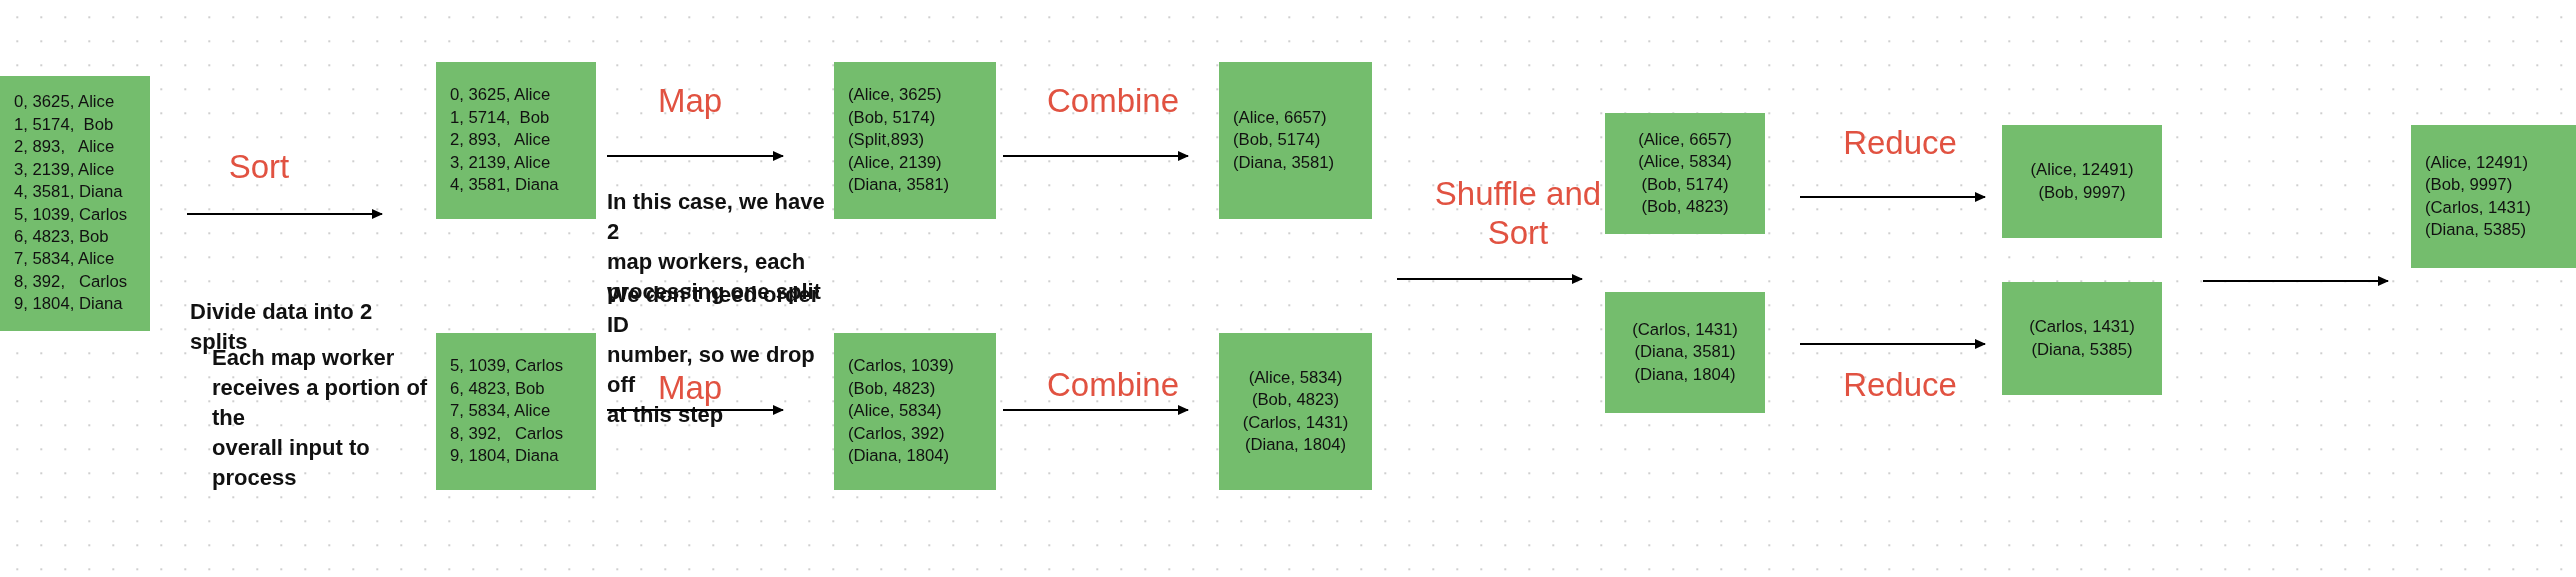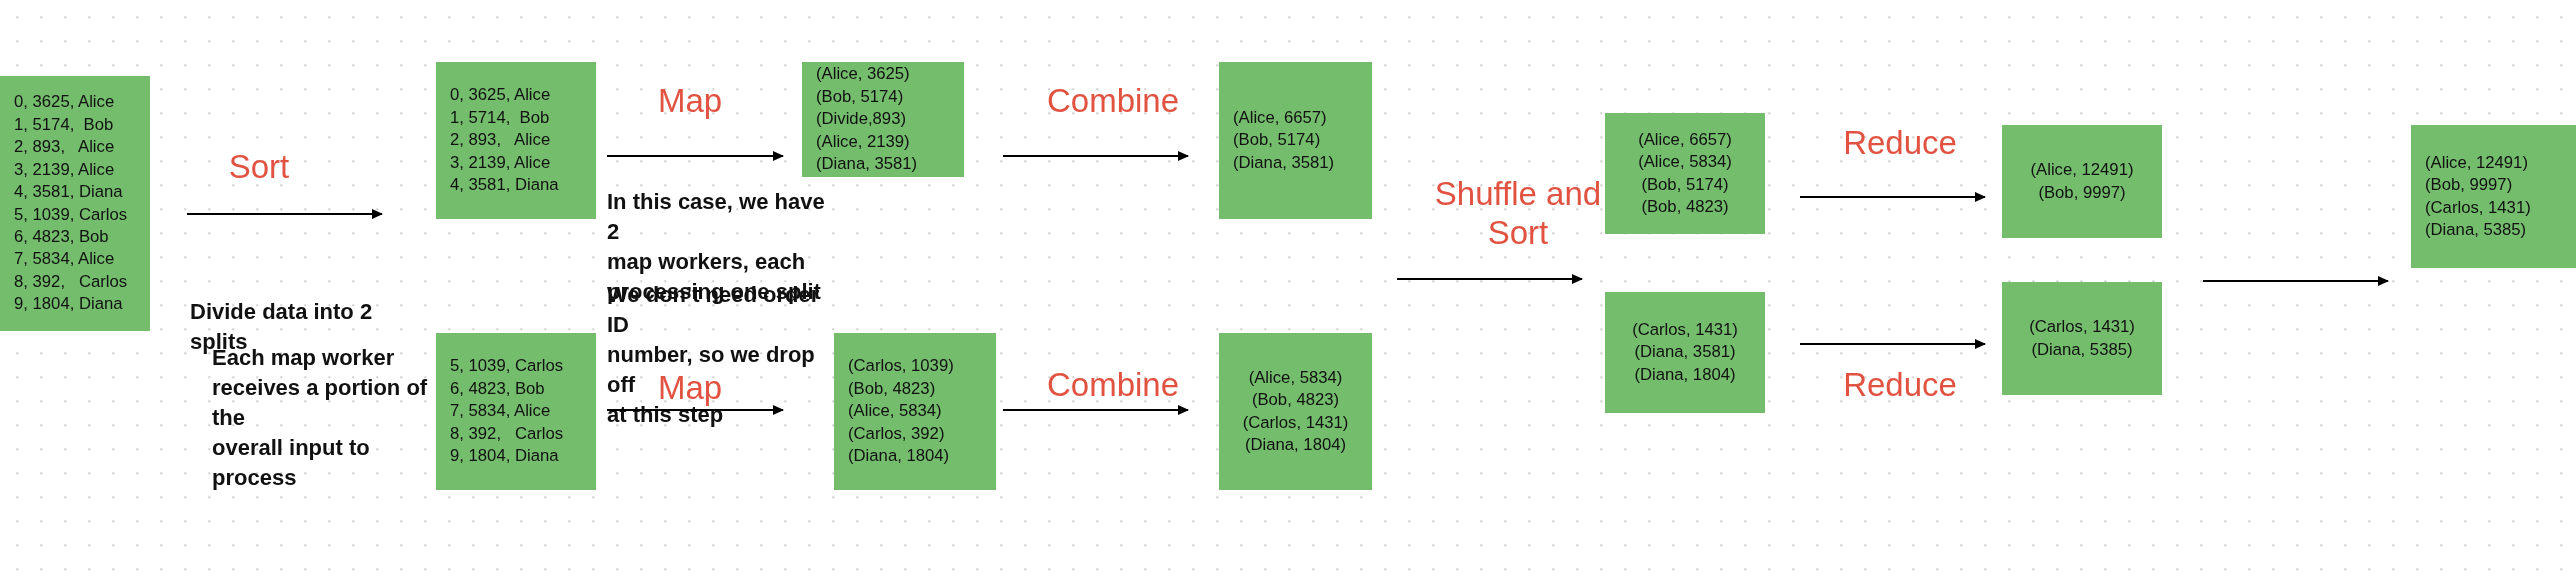--- a/index.html
+++ b/index.html
@@ -130,24 +130,24 @@
   <div class="note" style="left:607px; top:280px; width:220px;">We don’t need order ID
 number, so we drop off
 at this step</div>
 
   <div class="stage-label" style="left:633px; top:368px; width:114px;">Map</div>
   <div class="arrow" style="left:607px; top:405px; width:176px;">
     <div class="shaft"></div>
     <div class="head"></div>
   </div>
 
-  <div class="box pad-left" style="left:802px; top:62px; width:162px; height:115px;">
+  <div class="box pad-left" style="left:834px; top:62px; width:162px; height:157px;">
     <span class="line">(Alice, 3625)</span>
     <span class="line">(Bob, 5174)</span>
-    <span class="line">(Divide,893)</span>
+    <span class="line">(Split,893)</span>
     <span class="line">(Alice, 2139)</span>
     <span class="line">(Diana, 3581)</span>
   </div>
 
   <div class="box pad-left" style="left:834px; top:333px; width:162px; height:157px;justify-content:center;">
     <span class="line">(Carlos, 1039)</span>
     <span class="line">(Bob, 4823)</span>
     <span class="line">(Alice, 5834)</span>
     <span class="line">(Carlos, 392)</span>
     <span class="line">(Diana, 1804)</span>

